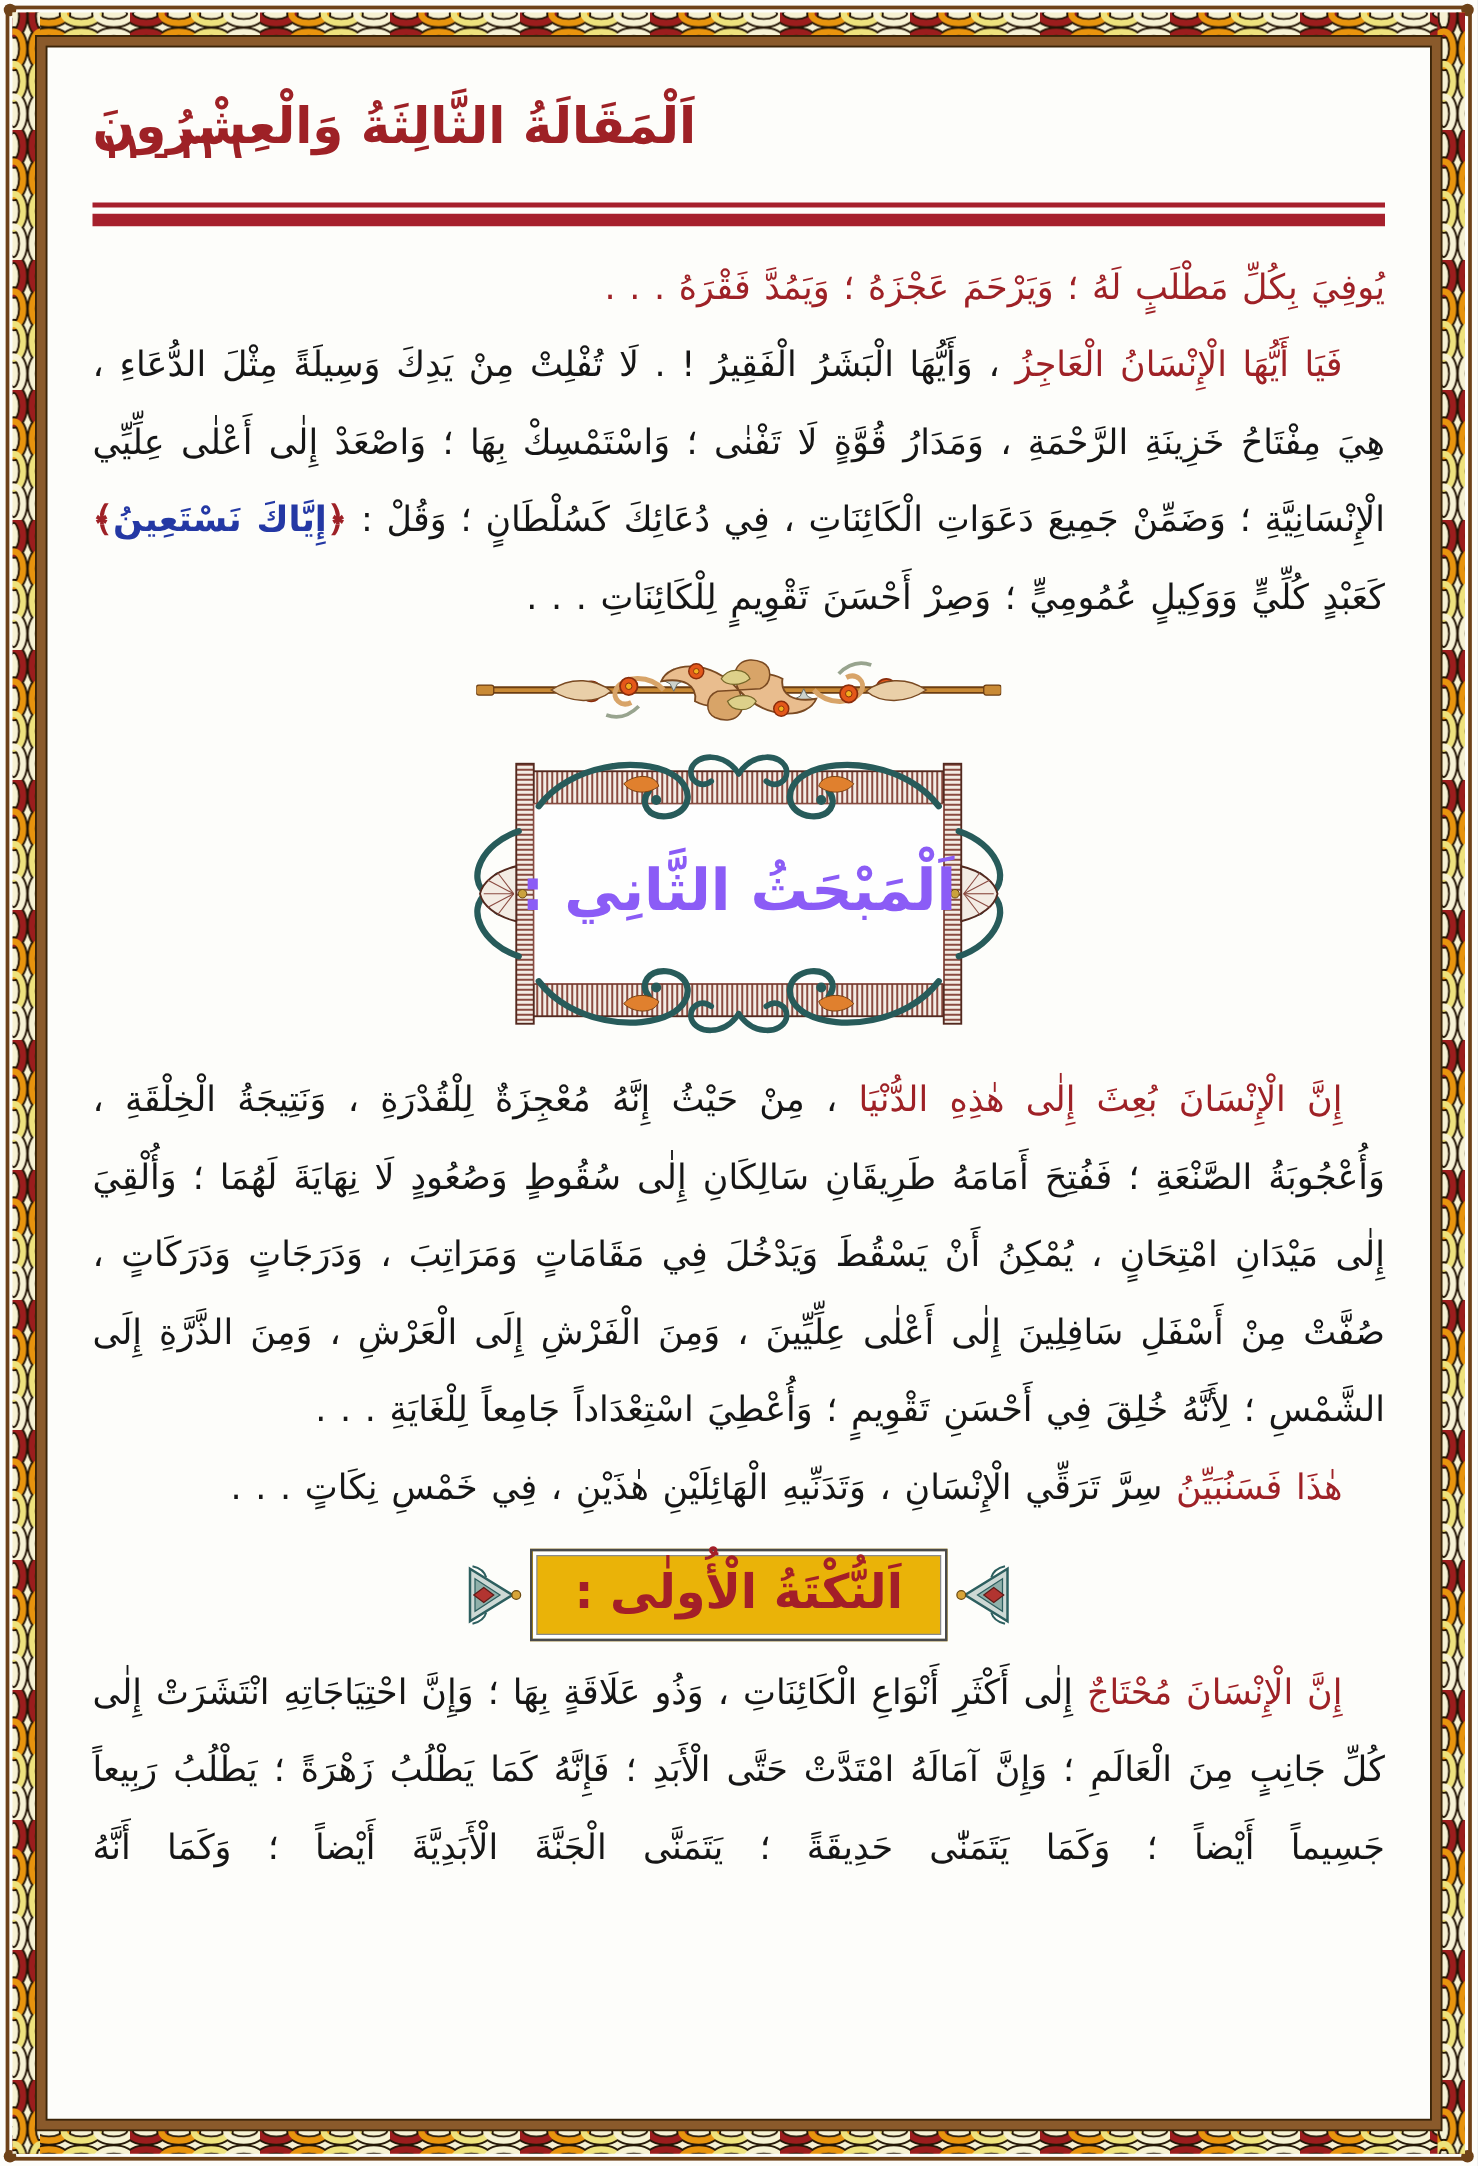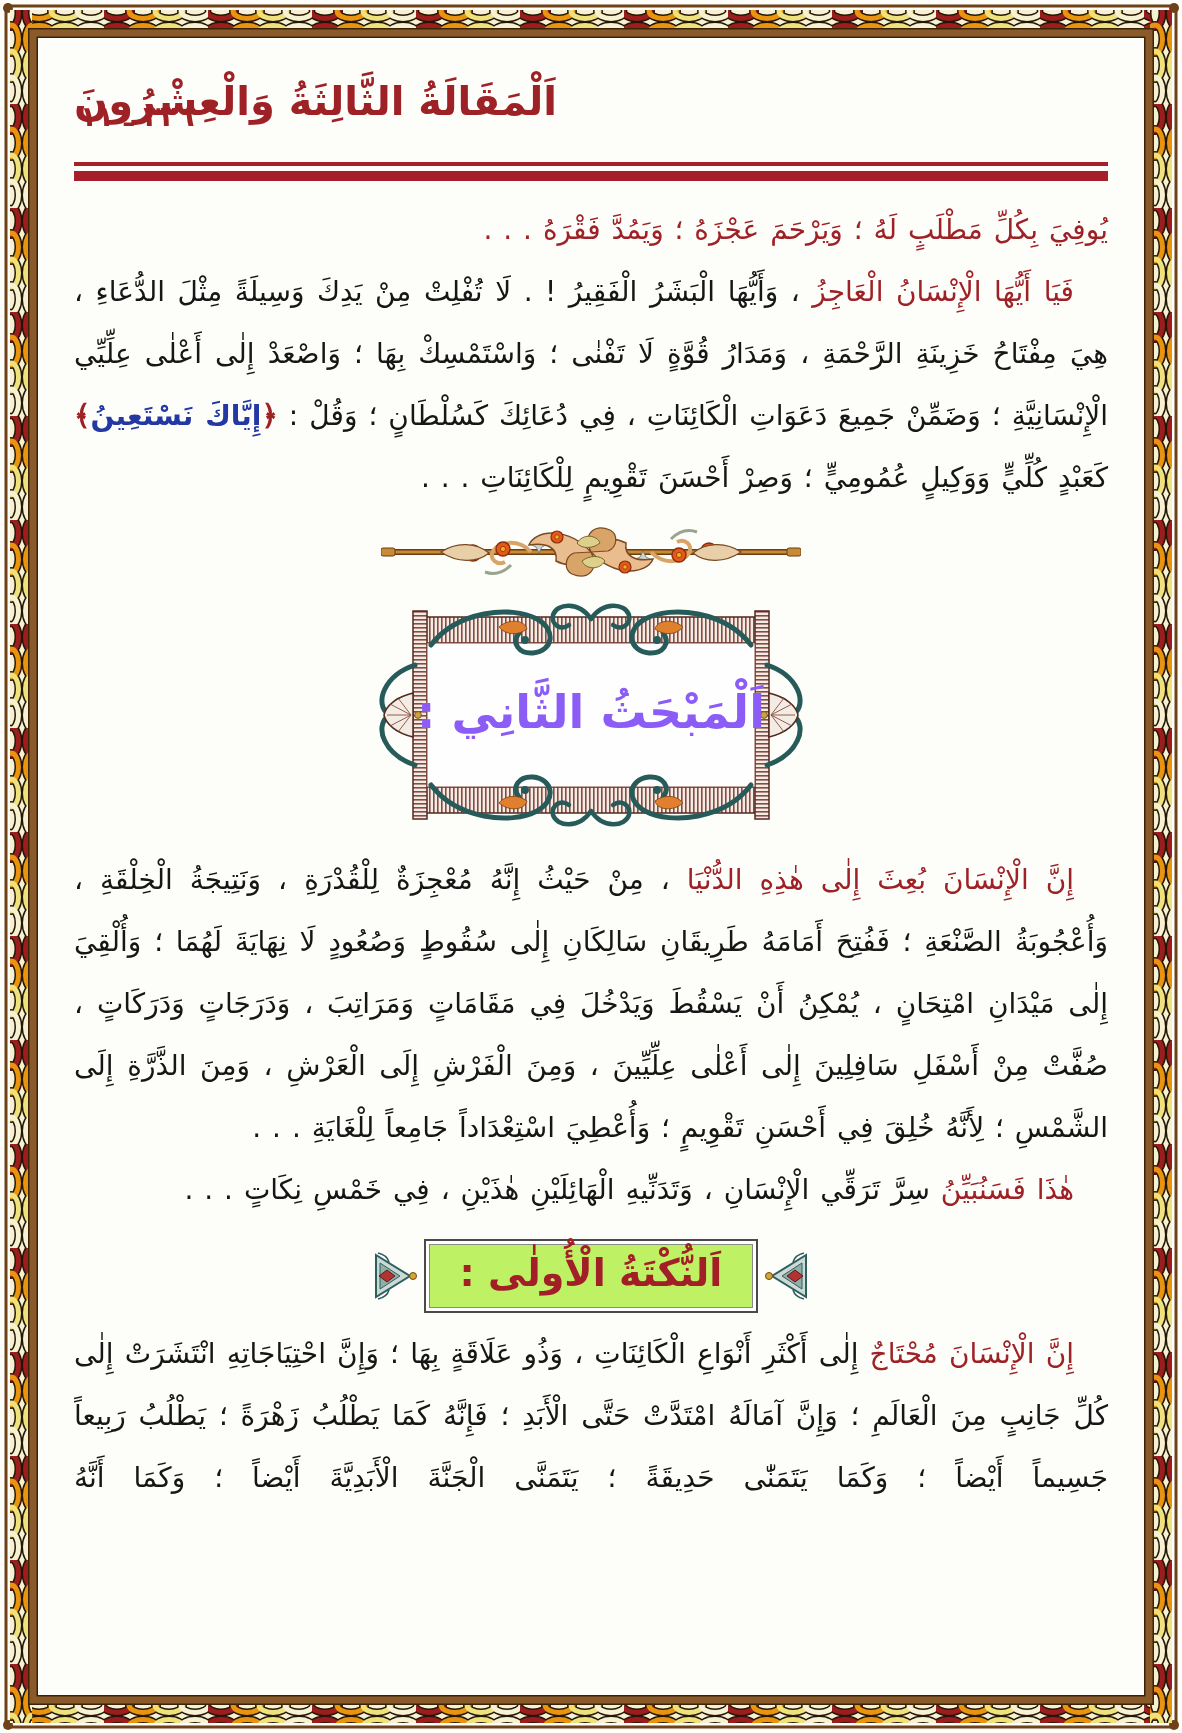--- a/index.html
+++ b/index.html
@@ -80,21 +80,21 @@
   }
 
   
   .notebox-row{
     display:flex;align-items:center;justify-content:center;
     gap:4px;margin:18px auto 10px auto;
   }
   .notebox{
     border:2px solid #4a4a4a;
     box-shadow:0 0 0 3px #fff inset,0 0 0 4px #8a8a8a inset;
-    background:#bef264;
+    background:#eab308;
     padding:10px 34px 14px 34px;
   }
   .notebox-title{
     font-size:38px;font-weight:bold;color:#a31f28;line-height:1.2;
   }
 </style>
 </head>
 <body>
 
 <div class="page">

